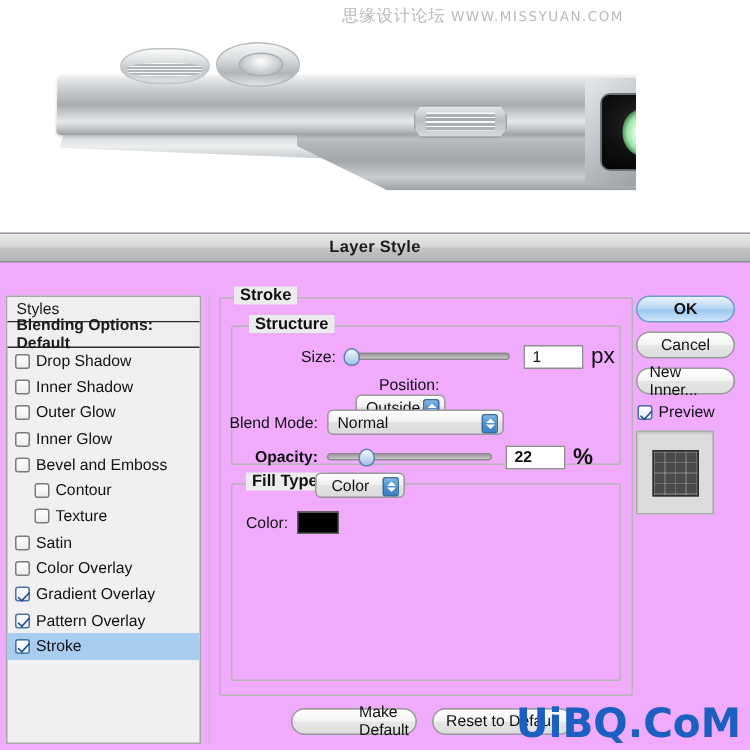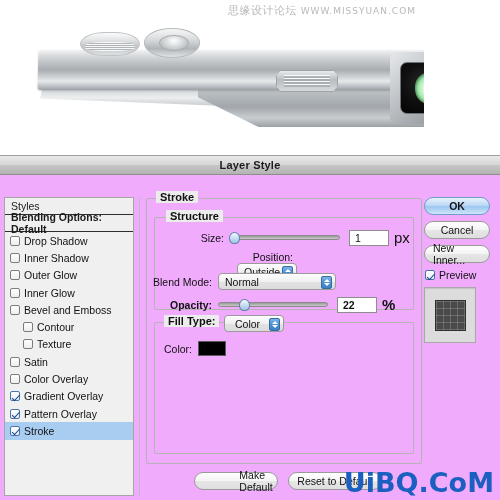--- a/index.html
+++ b/index.html
@@ -392,21 +392,21 @@
           <span class="row-label" style="width:58px;">Opacity:</span>
           <div class="slider" style="width:110px; margin-left:6px;">
             <div class="thumb" style="left:20px;"></div>
           </div>
           <div class="numfield" style="width:40px; margin-left:9px;">22</div>
           <span class="unit">%</span>
         </div>
 
         <div class="fieldset fs-fill"></div>
         <div class="group-label lbl-fill">Fill Type:</div>
-        <div class="popup" style="position:absolute; left:78px; top:124px; width:60px;padding-left:10px;">
+        <div class="popup" style="position:absolute; left:64px; top:124px; width:60px;padding-left:10px;">
           <span>Color</span>
           <span class="popup-arrow"></span>
         </div>
 
         <div class="row" style="left:18px; top:150px;">
           <span class="row-label">Color:</span>
           <span class="swatch" style="margin-left:6px;"></span>
         </div>
 
         <div class="pill btn-make">

